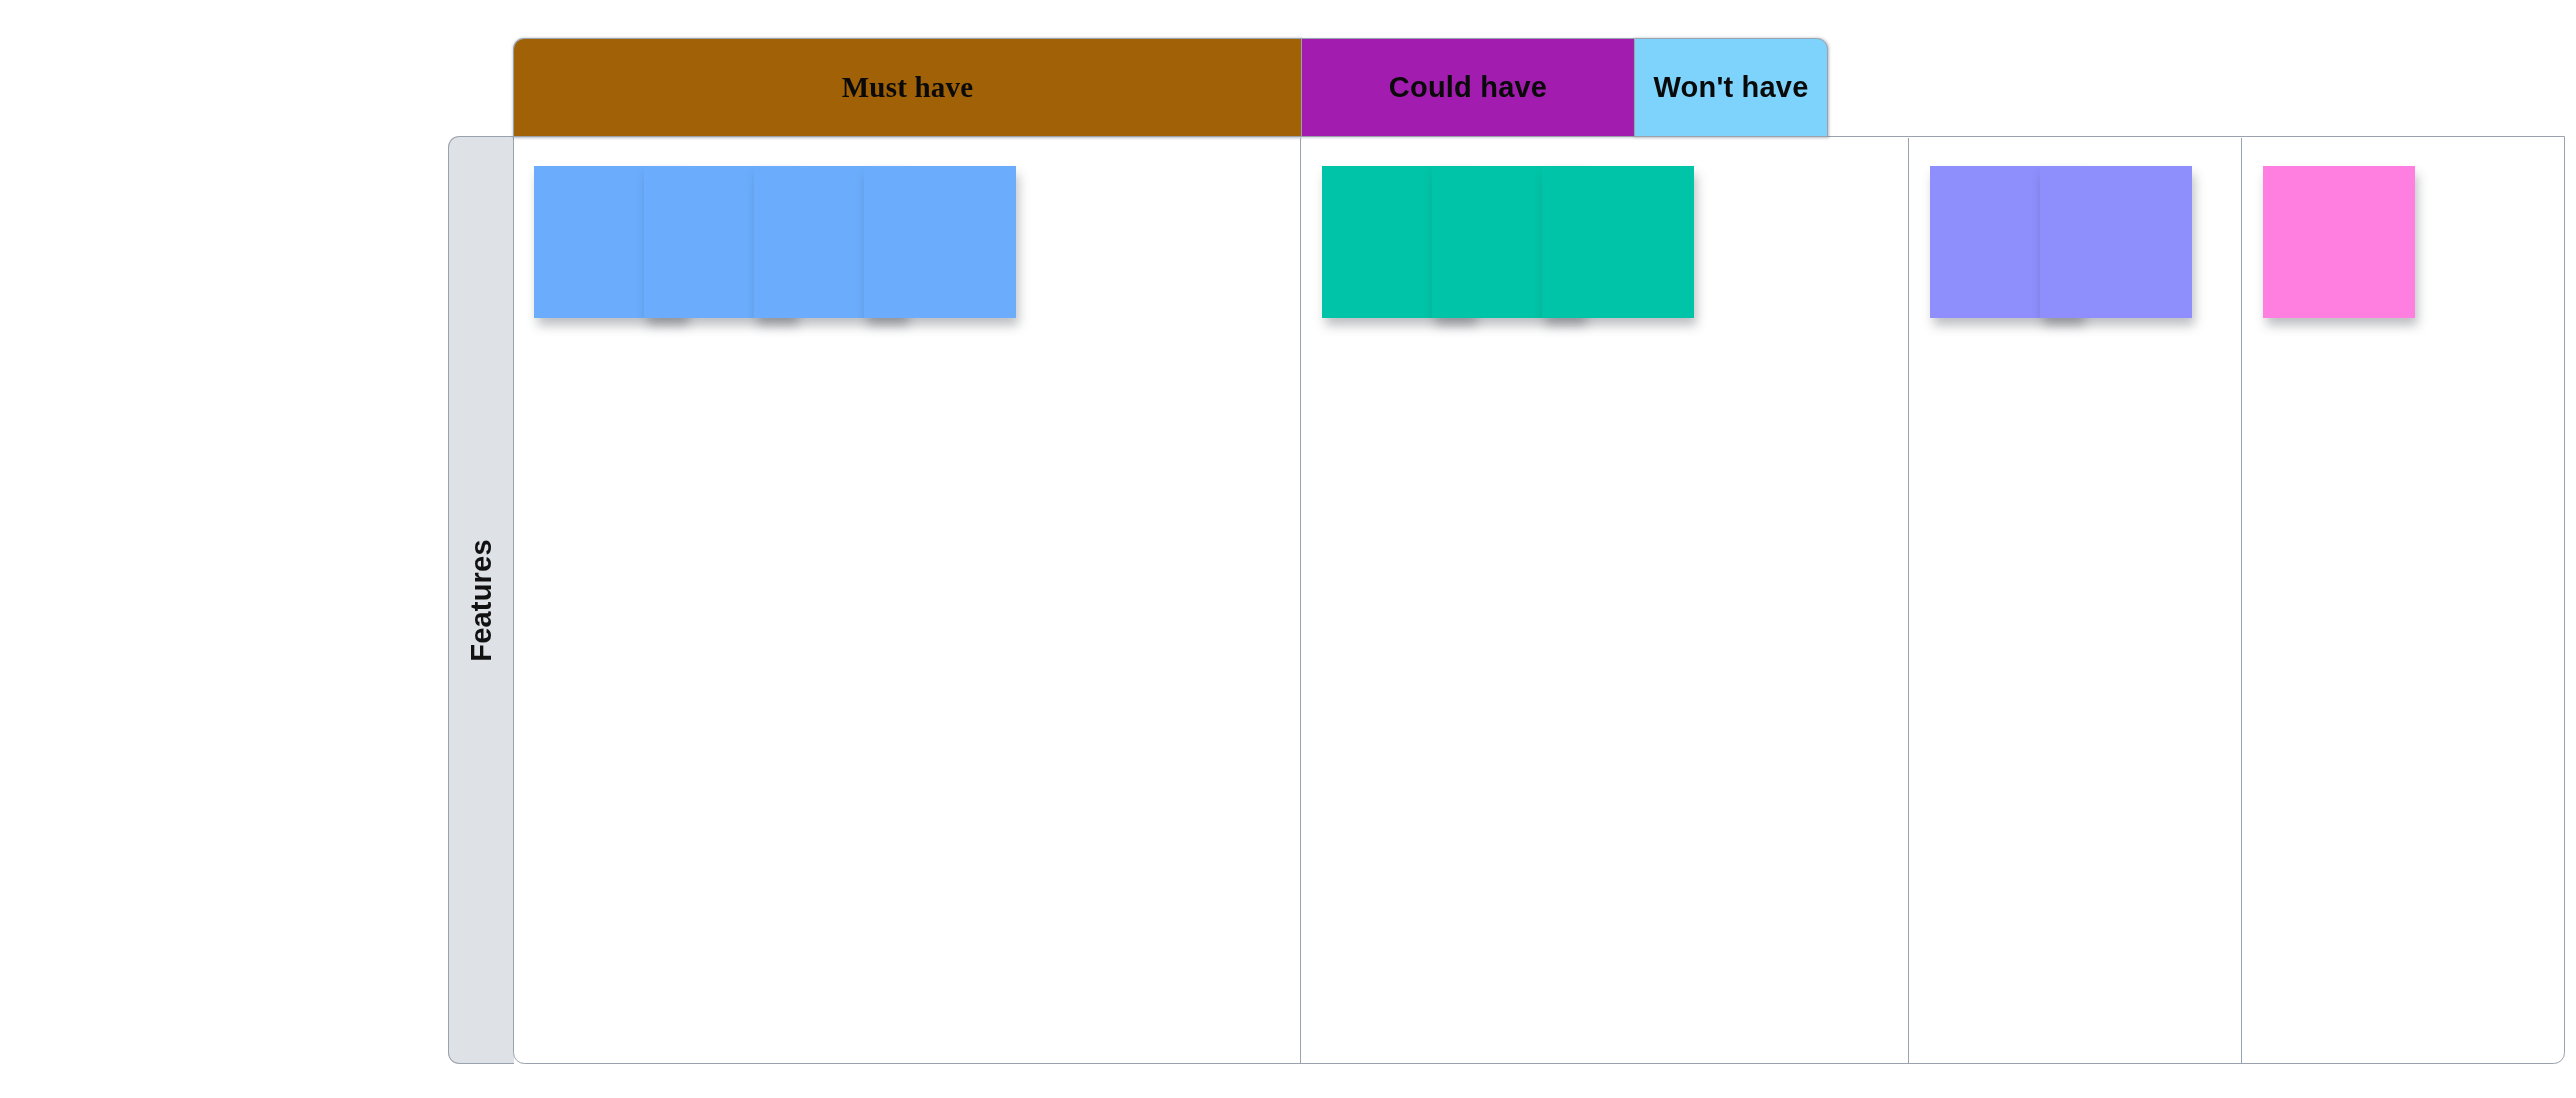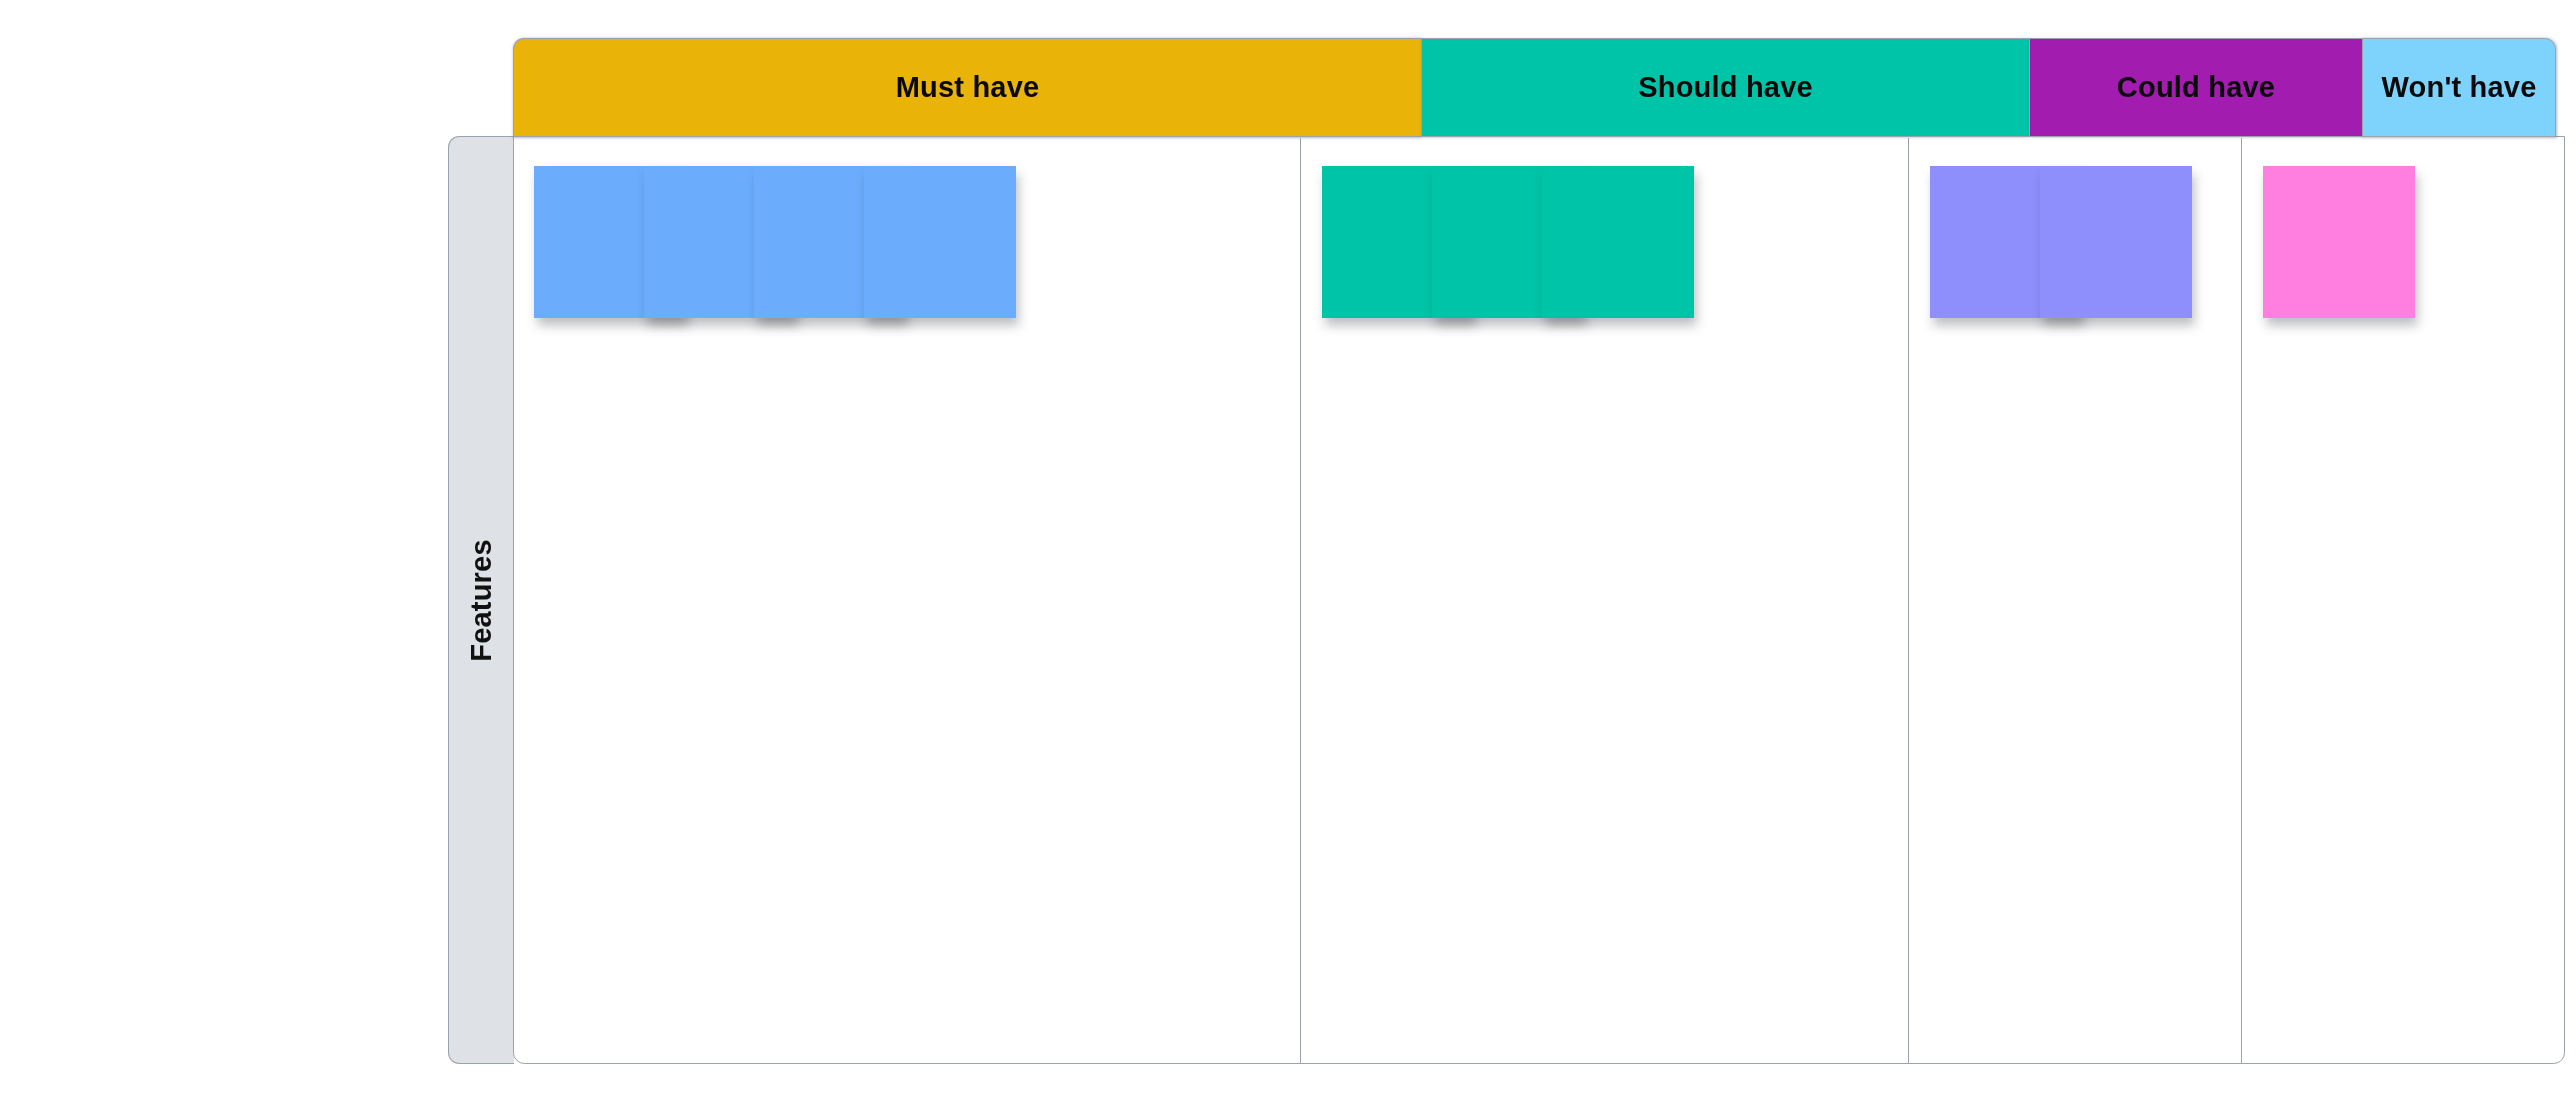--- a/index.html
+++ b/index.html
@@ -136,25 +136,22 @@
 
 <div id="board-root">
 
   <div class="row-label">
     <span class="row-label-text">Features</span>
   </div>
 
   <div class="board-body"></div>
 
   <div class="header-strip">
-      <div class="col-header" style="width: 908px; background: #eab308;">
+      <div class="col-header" style="width: 788px; background: #a16207; font-family: Liberation Serif, serif;">
         <span class="col-header-text">Must have</span>
-      </div>
-      <div class="col-header" style="width: 608px; background: rgb(0, 196, 167);">
-        <span class="col-header-text">Should have</span>
       </div>
       <div class="col-header" style="width: 333px; background: #a21caf;">
         <span class="col-header-text">Could have</span>
       </div>
       <div class="col-header" style="width: 194px; background: #7dd3fc;">
         <span class="col-header-text">Won't have</span>
       </div>
     </div>
 
   <div class="lanes">

